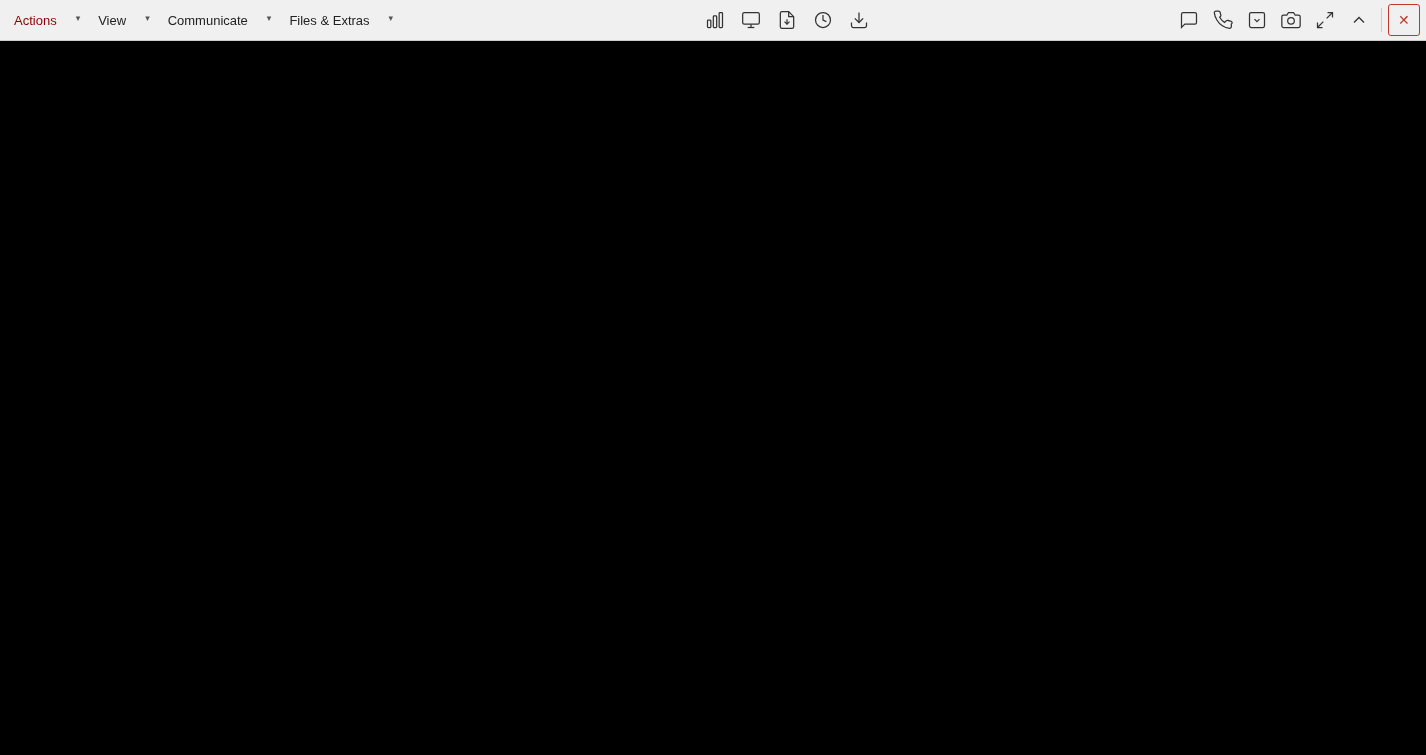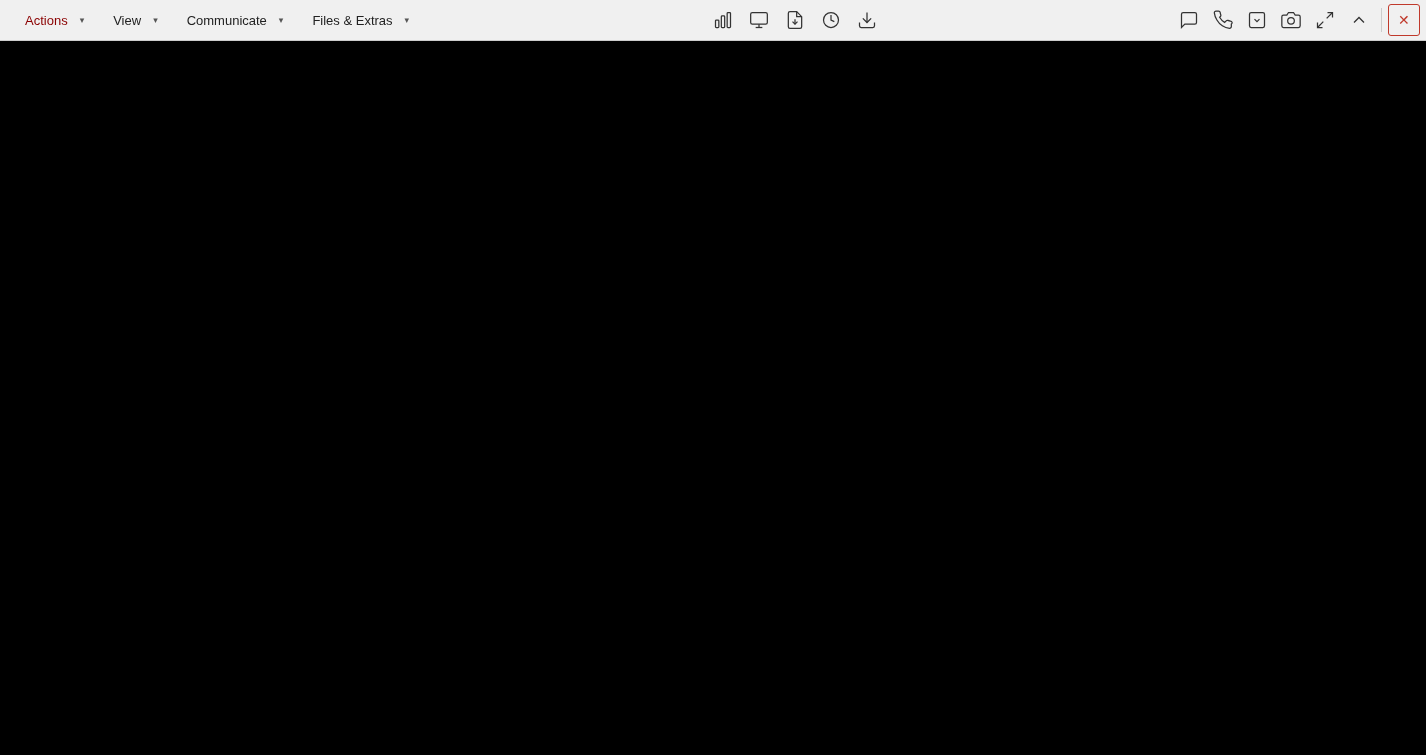--- a/index.html
+++ b/index.html
@@ -23,29 +23,28 @@
     }
 
     #toolbar-left {
       display: flex;
       align-items: center;
       gap: 2px;
     }
 
     .menu-item {
       display: flex;
-      align-items: center;
-      gap: 12px;
+      align-items: flex-start;
+      gap: 19px;
       padding: 4px 8px;
       font-size: 13px;
       cursor: pointer;
       border-radius: 3px;
       color: #222;
       user-select: none;
-      margin-left: 11px;
     }
     .menu-item.actions-menu {
       color: #8B0000;
       font-weight: 500;
     }
     .chevron {
       font-size: 9px;
       color: #555;
     }
 

